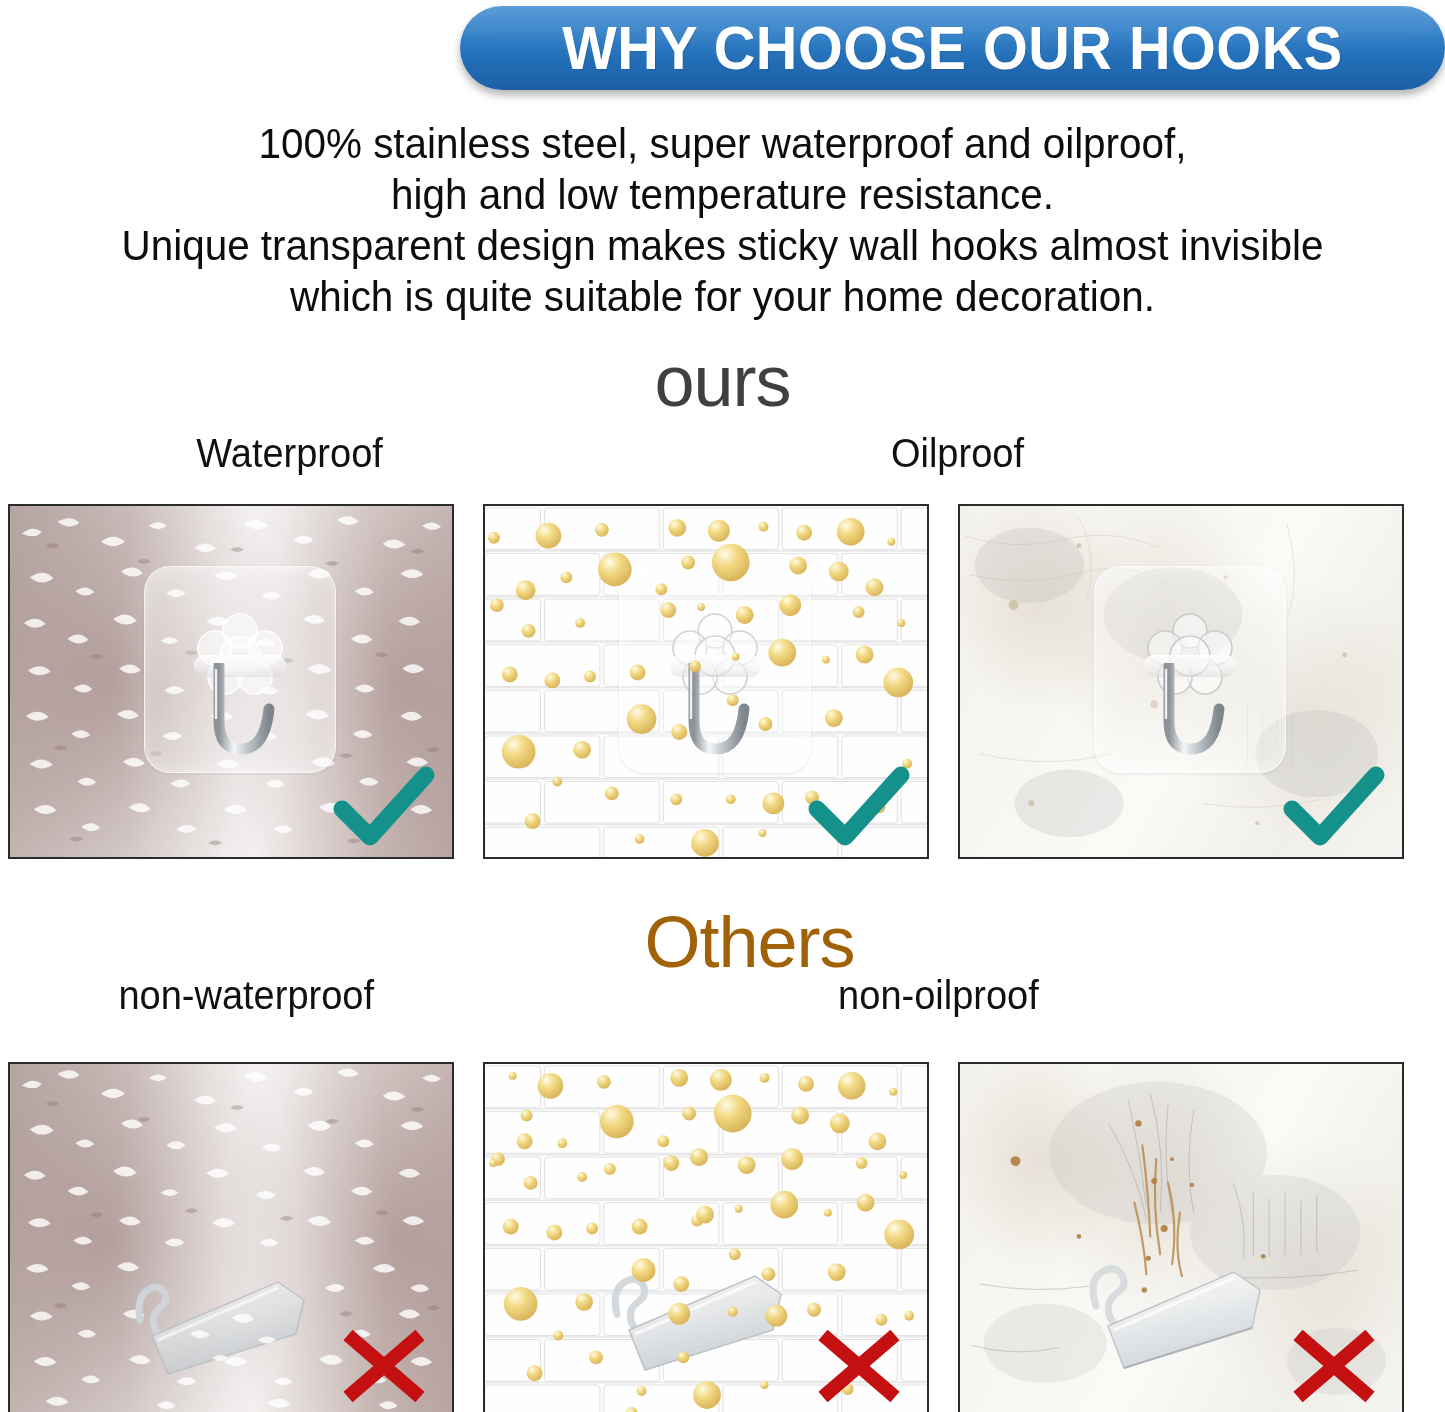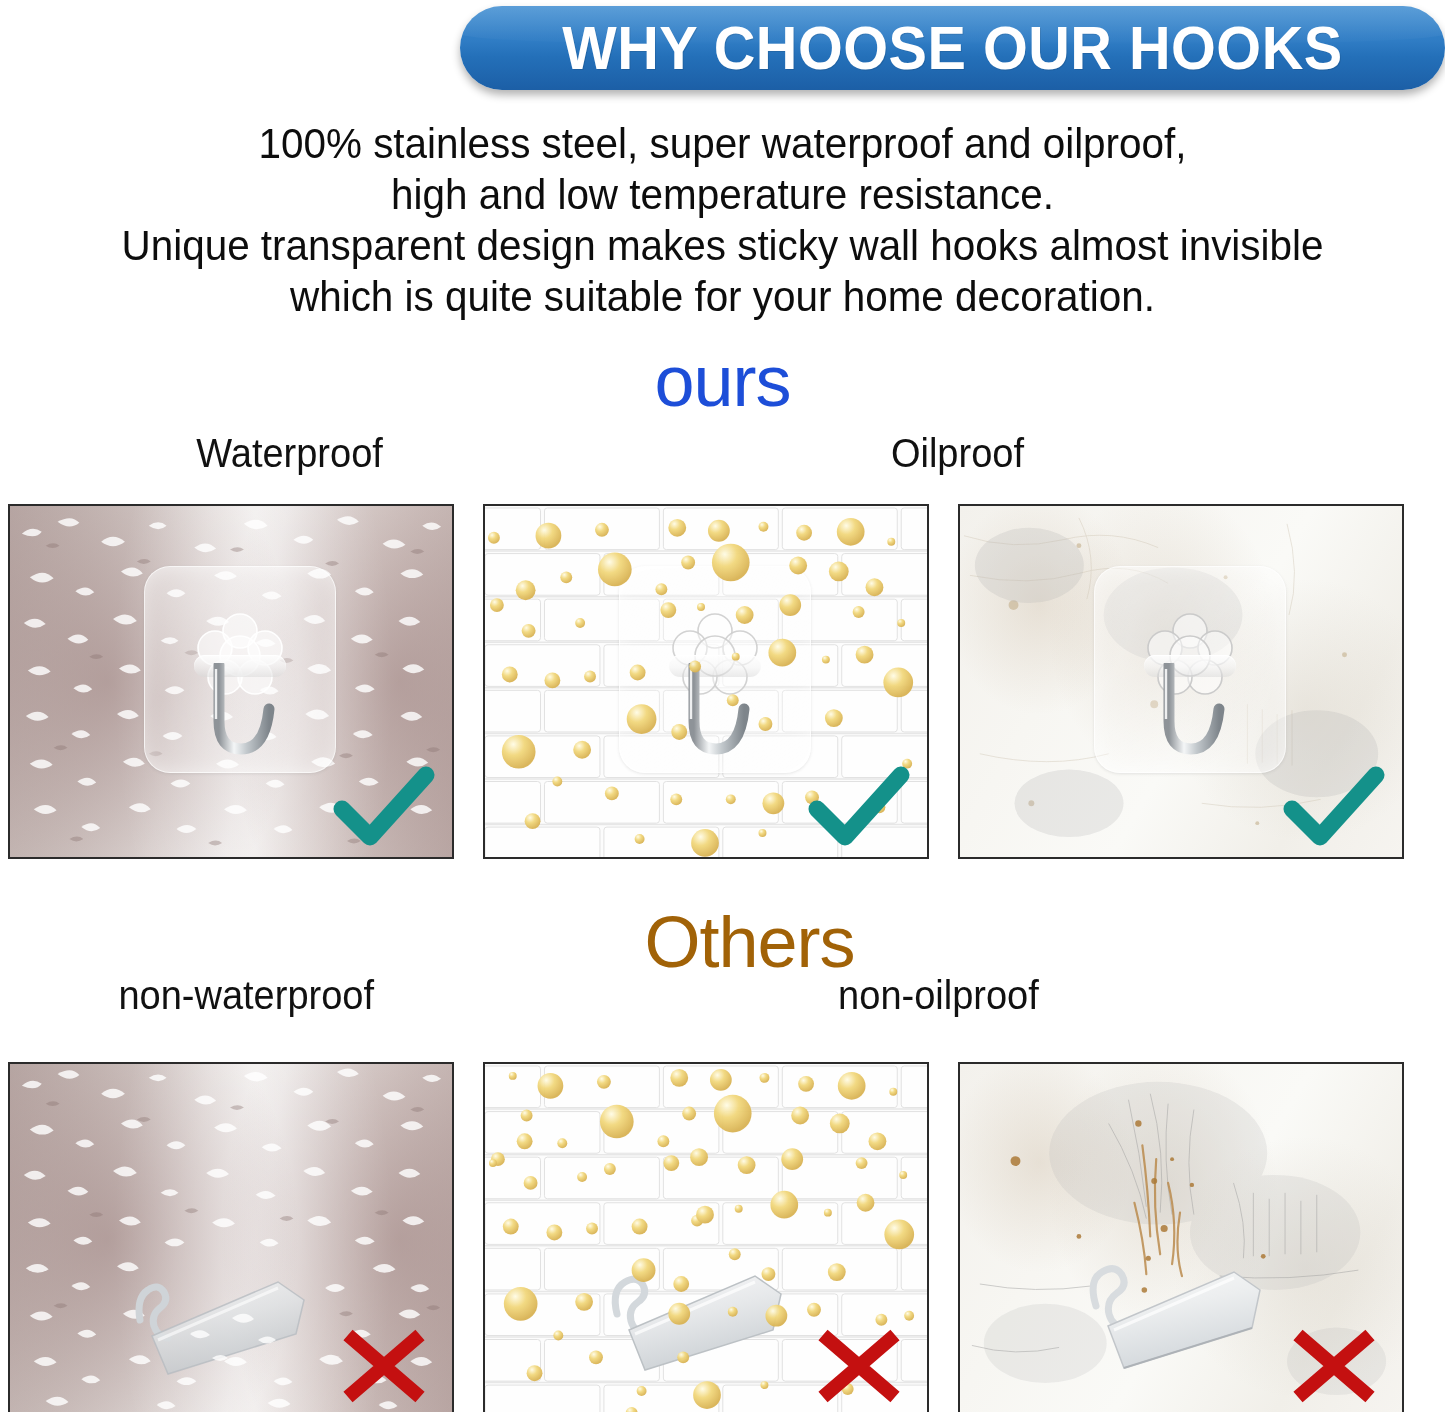--- a/index.html
+++ b/index.html
@@ -82,21 +82,21 @@
   .section-heading {
     position: absolute;
     left: 0;
     width: 1445px;
     text-align: center;
     font-size: 72px;
     line-height: 72px;
     font-weight: 400;
     letter-spacing: -1px;
   }
-  #ours-heading { top: 345px; color: #1d4ed8; }
+  #ours-heading { top: 345px; color: #404040; }
   #others-heading { top: 906px; color: #a16207; padding-left: 27px; }
 
   
   .label-row {
     position: absolute;
     left: 0;
     width: 1445px;
     display: flex;
     height: 48px;
   }

